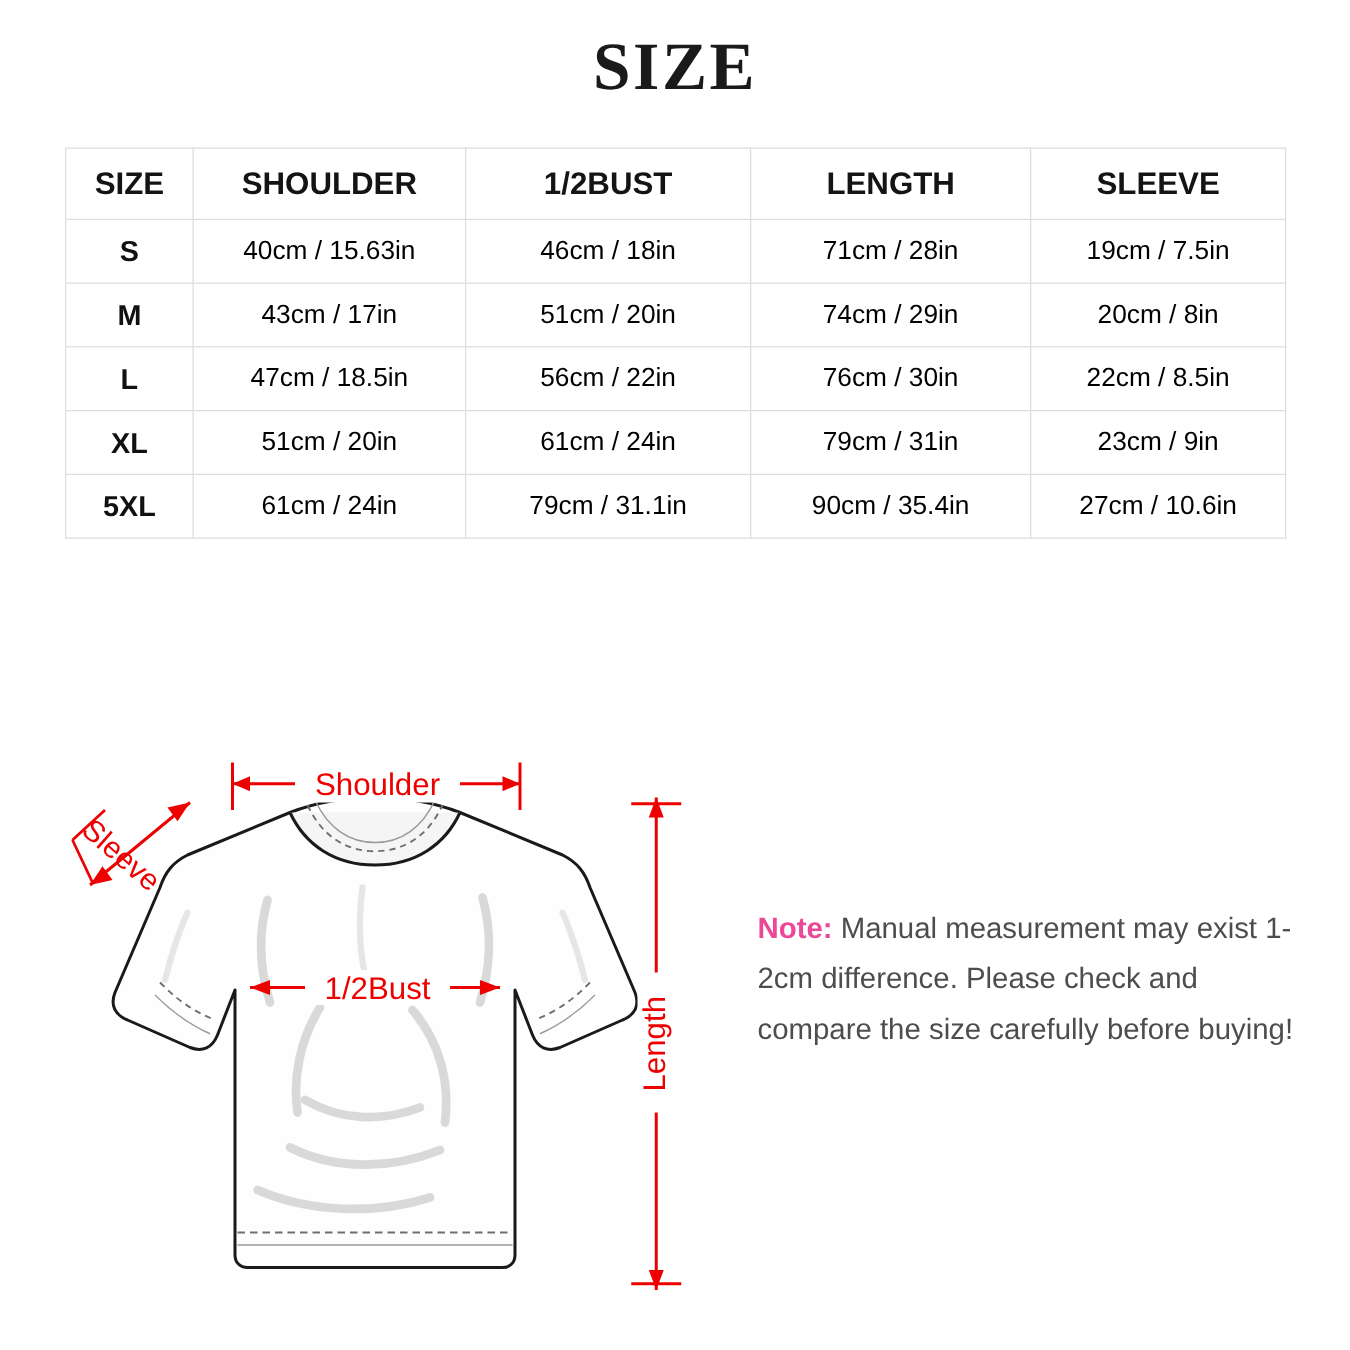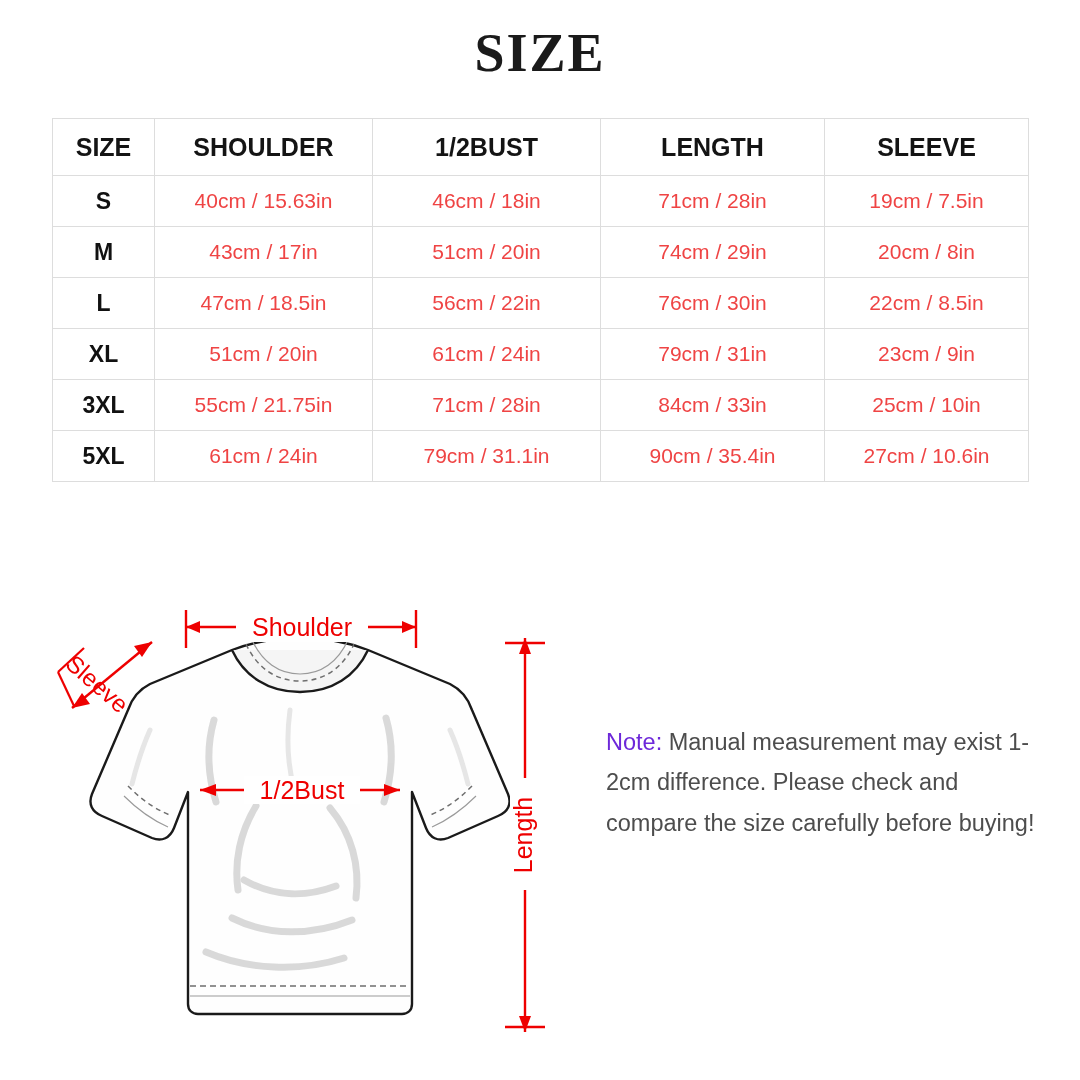--- a/index.html
+++ b/index.html
@@ -54,21 +54,21 @@
   }
   table.size-table thead th {
     height: 54px;
     font-size: 25px;
     font-weight: 700;
     color: #141414;
   }
   table.size-table tbody td {
     height: 48px;
     font-size: 21px;
-    color: #ef4444;
+    color: #000000;
     font-weight: 400;
   }
   table.size-table tbody td.sizecell {
     font-size: 23px;
     font-weight: 700;
     color: #111111;
   }
 
   
   .diagram {
@@ -84,22 +84,22 @@
   .note {
     position: absolute;
     left: 606px;
     top: 722px;
     width: 430px;
     font-size: 23.5px;
     line-height: 1.72;
     color: #4d4d4d;
   }
   .note b {
-    color: #6d28d9;
-    font-weight: 400;
+    color: #ec4899;
+    font-weight: 700;
   }
 </style>
 </head>
 <body>
 
 <div class="title">SIZE</div>
 
 <div class="table-wrap">
   <table class="size-table">
     <colgroup>
@@ -139,27 +139,20 @@
         <td>56cm / 22in</td>
         <td>76cm / 30in</td>
         <td>22cm / 8.5in</td>
       </tr>
       <tr>
         <td class="sizecell">XL</td>
         <td>51cm / 20in</td>
         <td>61cm / 24in</td>
         <td>79cm / 31in</td>
         <td>23cm / 9in</td>
-      </tr>
-      <tr>
-        <td class="sizecell">3XL</td>
-        <td>55cm / 21.75in</td>
-        <td>71cm / 28in</td>
-        <td>84cm / 33in</td>
-        <td>25cm / 10in</td>
       </tr>
       <tr>
         <td class="sizecell">5XL</td>
         <td>61cm / 24in</td>
         <td>79cm / 31.1in</td>
         <td>90cm / 35.4in</td>
         <td>27cm / 10.6in</td>
       </tr>
     </tbody>
   </table>

